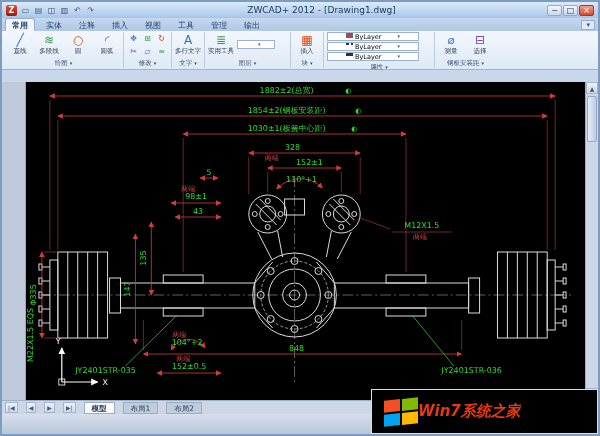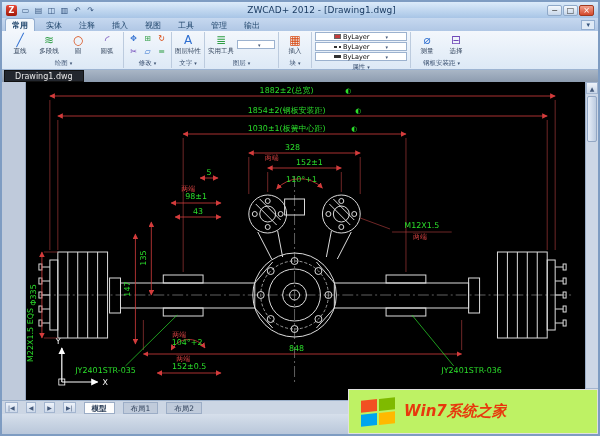--- a/index.html
+++ b/index.html
@@ -25,21 +25,21 @@
 .rtools{flex:1;display:flex;align-items:center;gap:3px}
 .bigtool{display:flex;flex-direction:column;align-items:center;width:26px;cursor:default}
 .ticon{font-size:12px;line-height:13px}
 .c1{color:#2f6fd0}.c2{color:#2f9e44}.c3{color:#d9480f}.c4{color:#7048b8}
 .tcap{font-size:6.5px;color:#2c3e57;white-space:nowrap}
 .minigrid{display:grid;grid-template-columns:repeat(3,13px);grid-auto-rows:12px;gap:1px}
 .minitool{font-size:8px;text-align:center;line-height:12px;cursor:default}
 .glabel{height:10px;font-size:6.5px;color:#3c5272;text-align:center;line-height:10px;white-space:nowrap}
 .garr{font-size:5px;margin-left:2px}
 .pcol{display:flex;flex-direction:column;justify-content:center}
-.psel{display:flex;align-items:center;gap:2px;background:#fff;border:1px solid #9cb2cf;height:9px;padding:0 18px;font-size:6.5px;margin:0 0 1px 0;width:92px}
+.psel{display:flex;gap:2px;background:#fff;border:1px solid #9cb2cf;height:9px;padding:0 18px;font-size:6.5px;margin:0 12px 1px 0;width:92px}
 .psel.small{width:30px}
 .chip{width:7px;height:5px;background:#c43c3c;border:1px solid #666;flex:none}
 .chip.lt{background:repeating-linear-gradient(90deg,#333 0 3px,transparent 3px 5px);height:2px;border:none}
 .chip.lw{background:#333;height:3px;border:none}
 .psel .val{flex:1;white-space:nowrap;overflow:hidden}
 .psel .arr{font-size:5px;color:#44597a}
 .doctabs{position:absolute;left:0;top:68px;right:0;height:12px;background:linear-gradient(#a9b6c6,#8d9cb0);display:flex;align-items:stretch;padding-left:2px}
 .doctab{background:#23272e;color:#e8e8e8;font-size:8px;padding:0 10px;line-height:11px;border:1px solid #111}
 .main{position:absolute;left:0;top:80px;right:0;height:318px;display:flex}
 .gutter{width:24px;background:#bfcadb;border-right:1px solid #98a8c0}
@@ -47,21 +47,21 @@
 .canvas svg{position:absolute;inset:0;width:100%;height:100%}
 .vscroll{width:13px;background:#cdd7e6;display:flex;flex-direction:column;border-left:1px solid #9db0ca}
 .vbtn{height:12px;font-size:6px;text-align:center;line-height:12px;color:#44597a;background:linear-gradient(#eef3fa,#c9d6e8);border:1px solid #a3b5cf}
 .vtrack{flex:1;position:relative}
 .vthumb{position:absolute;left:1px;right:1px;top:2px;height:46px;background:linear-gradient(90deg,#e7eef8,#bccbe0);border:1px solid #93a7c4;border-radius:2px}
 .layoutbar{position:absolute;left:0;top:398px;right:0;height:14px;background:#ccd6e4;display:flex;align-items:center;padding-left:3px;gap:8px;border-top:1px solid #9cb0ca}
 .lnav{font-size:6px;color:#44597a;border:1px solid #a3b5cf;background:linear-gradient(#eef3fa,#cdd9ea);height:11px;line-height:9px;padding:0 2px}
 .ltab{font-size:7.5px;padding:0 7px;height:12px;line-height:11px;background:#c0cbdb;border:1px solid #9cadc6;color:#2c3e57;white-space:nowrap}
 .ltab.active{background:#fdfdfd;font-weight:bold}
 .statusbar{position:absolute;left:0;top:412px;right:0;bottom:0;background:linear-gradient(#d6dfeb,#b9c7da)}
-.watermark{position:absolute;right:0;bottom:0;width:250px;height:45px;background:#bef264;display:flex;align-items:center;gap:9px;padding:0 12px;border:1px solid #e0e0e0}
+.watermark{position:absolute;right:0;bottom:0;width:227px;height:45px;background:#000000;display:flex;align-items:center;padding:0 12px;border:1px solid #e0e0e0}
 .wm-flag{display:grid;grid-template-columns:16px 16px;grid-auto-rows:12px;gap:2px;transform:skewY(-6deg);flex:none}
 .wm-flag i{display:block}
 .p1{background:#f25022}.p2{background:#7fba00}.p3{background:#00a4ef}.p4{background:#ffb900}
 .wm-text{display:flex;flex-direction:column;line-height:1.15;overflow:hidden}
 .wm-title{font-size:15px;font-weight:bold;font-style:italic;color:#e8380d;white-space:nowrap}
 .wm-url{font-size:10px;font-weight:bold;color:#e8380d;white-space:nowrap}
 </style>
 </head>
 <body>
 
@@ -137,21 +137,21 @@
       </div>
       <div class="glabel">
         <span>修改</span><span class="garr">▾</span>
       </div>
     </div>
 
     <div class="rgroup">
       <div class="rtools">
         <div class="bigtool">
           <span class="ticon c1">A</span>
-          <span class="tcap">图层特性</span>
+          <span class="tcap">多行文字</span>
         </div>
       </div>
       <div class="glabel">
         <span>文字</span><span class="garr">▾</span>
       </div>
     </div>
 
     <div class="rgroup">
       <div class="rtools">
         <div class="bigtool">
@@ -218,23 +218,20 @@
           <span class="tcap">选择</span>
         </div>
       </div>
       <div class="glabel">
         <span>钢板安装距</span><span class="garr">▾</span>
       </div>
     </div>
 
   </div>
 
-  <div class="doctabs">
-    <div class="doctab">Drawing1.dwg</div>
-  </div>
 
   <div class="main">
     <div class="gutter"></div>
     <div class="canvas">
       <svg viewBox="0 0 562 318" preserveAspectRatio="none">
         <defs>
           <marker id="ar" viewBox="0 0 10 10" refX="9" refY="5" markerWidth="7" markerHeight="7" orient="auto-start-reverse">
             <path d="M0,0 L10,5 L0,10 z" fill="#d43c3c"></path>
           </marker>
           <marker id="arw" viewBox="0 0 10 10" refX="9" refY="5" markerWidth="6" markerHeight="6" orient="auto-start-reverse">

